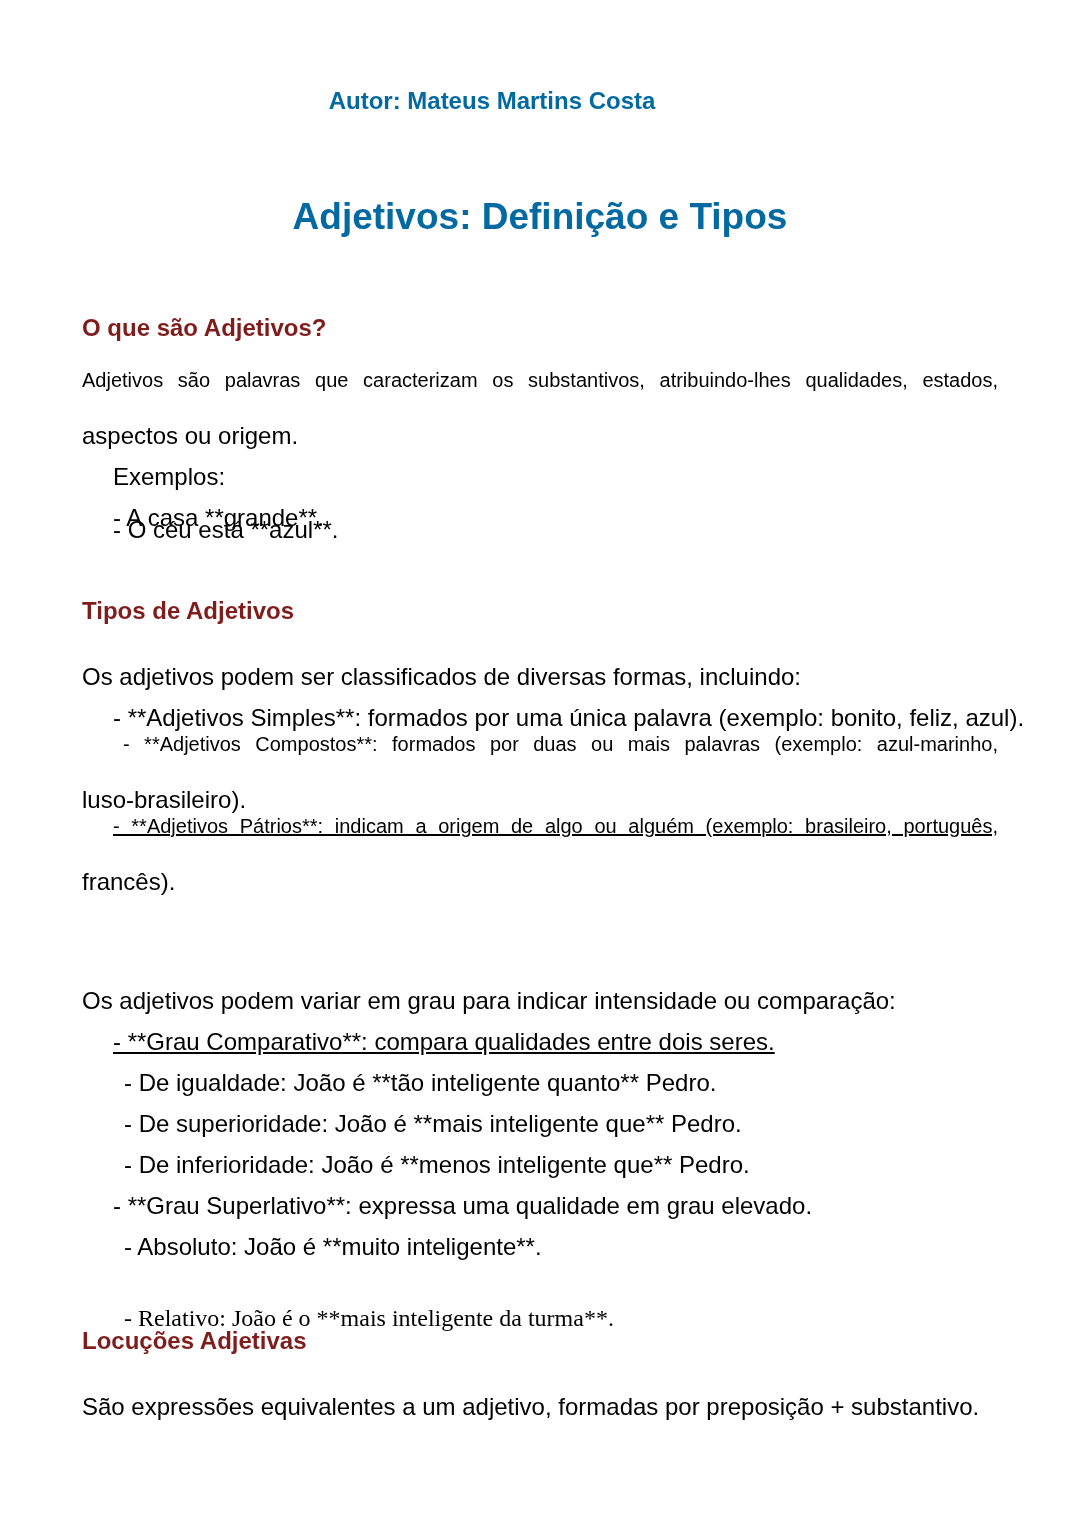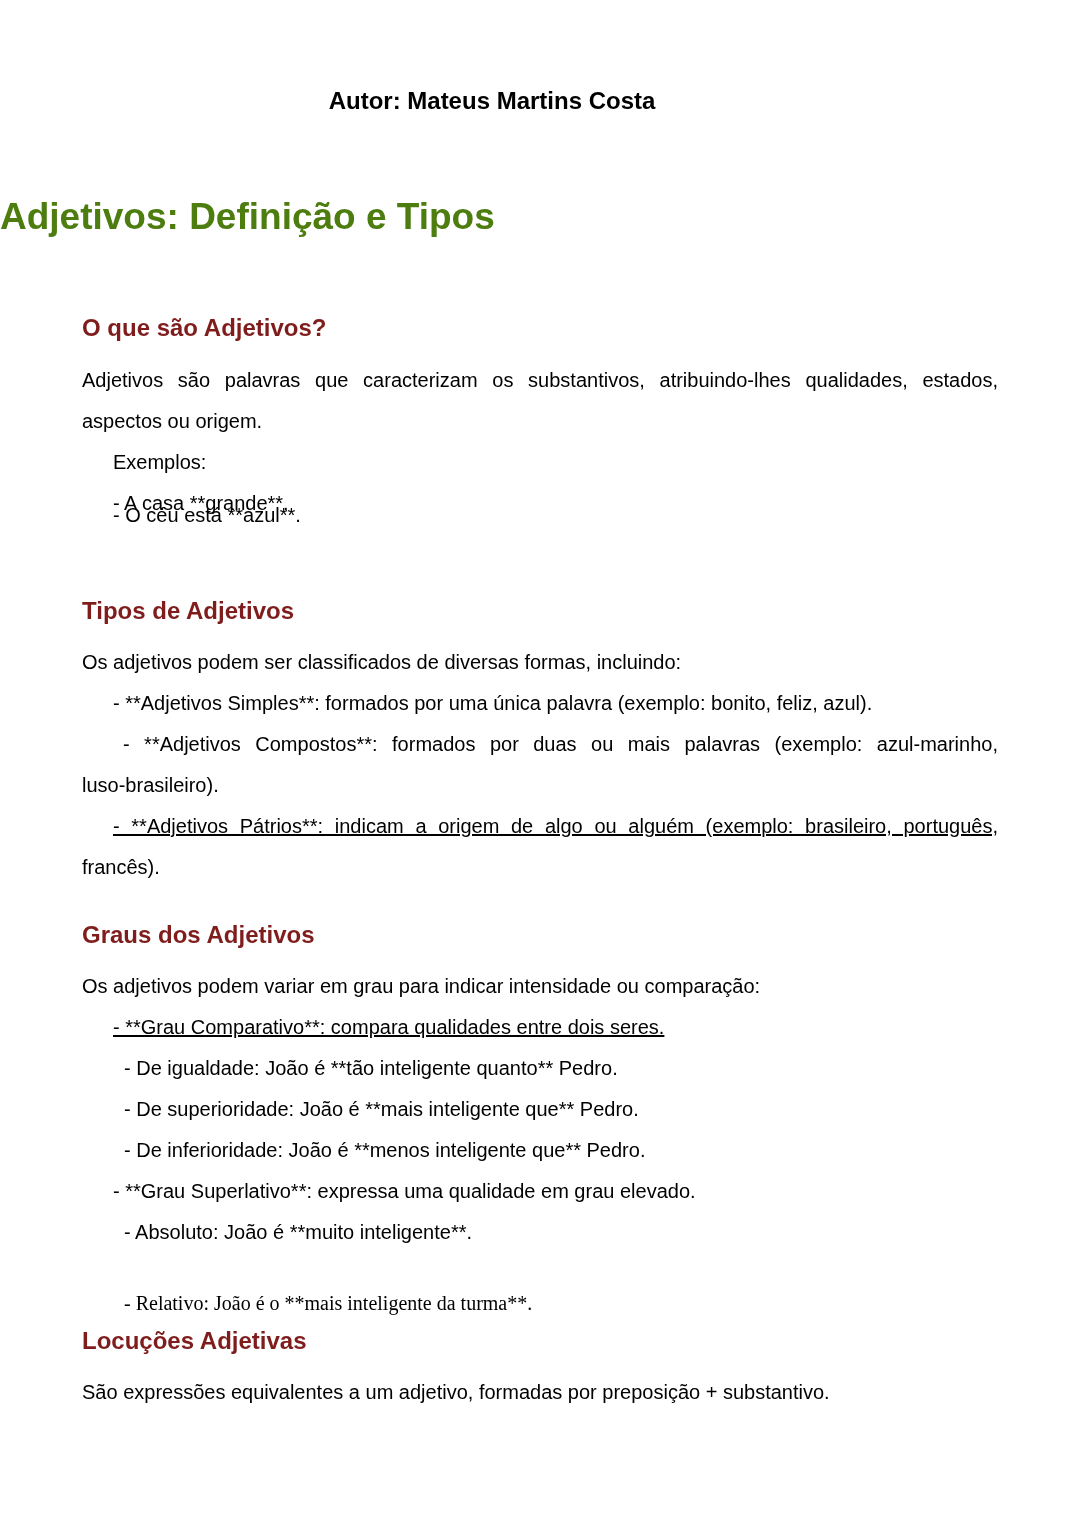--- a/index.html
+++ b/index.html
@@ -24,47 +24,48 @@
     }
     .author {
       position: absolute;
       top: 86px;
       left: 0;
       width: 984px;
       text-align: center;
       font-weight: bold;
       font-size: 24px;
       line-height: 30px;
-      color: #000000;
+      color: #0369a1;
     }
     .title {
       position: absolute;
       top: 194px;
       left: 0;
       width: 1080px;
-      text-align: left;
+      text-align: center;
       font-weight: bold;
       font-size: 37px;
       line-height: 46px;
-      color: #4d7c0f;
+      color: #0369a1;
     }
     .section-heading {
       position: absolute;
       left: 82px;
       font-weight: bold;
       font-size: 24px;
       line-height: 30px;
       color: #7f1d1d;
       margin: 0;
     }
     .line {
       position: absolute;
-      font-size: 20px;
+      font-size: 24px;
       line-height: 28px;
       white-space: nowrap;
+      margin-top: 15px;
     }
     .l1 { left: 113px; }
     .l2 { left: 124px; }
     .justify-line {
       position: absolute;
       left: 82px;
       width: 916px;
       font-size: 20px;
       line-height: 41px;
       text-align: justify;
@@ -87,21 +88,20 @@
   <div class="line l1" style="top:501px;">- O céu está **azul**.</div>
 
   <h2 class="section-heading" style="top:596px;">Tipos de Adjetivos</h2>
   <div class="line" style="left:82px; top:648px;">Os adjetivos podem ser classificados de diversas formas, incluindo:</div>
   <div class="line l1" style="top:689px;">- **Adjetivos Simples**: formados por uma única palavra (exemplo: bonito, feliz, azul).</div>
   <div class="justify-line" style="top:724px; left:123px; width:875px;">- **Adjetivos Compostos**: formados por duas ou mais palavras (exemplo: azul-marinho,</div>
   <div class="line" style="left:82px; top:771px;">luso-brasileiro).</div>
   <div class="justify-line" style="top:806px; left:113px; width:885px;text-decoration:underline;">- **Adjetivos Pátrios**: indicam a origem de algo ou alguém (exemplo: brasileiro, português,</div>
   <div class="line" style="left:82px; top:853px;">francês).</div>
 
-  <h2 class="section-heading" style="top:920px;">Graus dos Adjetivos</h2>
   <div class="line" style="left:82px; top:972px;">Os adjetivos podem variar em grau para indicar intensidade ou comparação:</div>
   <div class="line l1" style="top:1013px;text-decoration:underline;">- **Grau Comparativo**: compara qualidades entre dois seres.</div>
   <div class="line l2" style="top:1054px;">- De igualdade: João é **tão inteligente quanto** Pedro.</div>
   <div class="line l2" style="top:1095px;">- De superioridade: João é **mais inteligente que** Pedro.</div>
   <div class="line l2" style="top:1136px;">- De inferioridade: João é **menos inteligente que** Pedro.</div>
   <div class="line l1" style="top:1177px;">- **Grau Superlativo**: expressa uma qualidade em grau elevado.</div>
   <div class="line l2" style="top:1218px;">- Absoluto: João é **muito inteligente**.</div>
   <div class="line l2" style="top:1289px;font-family:Liberation Serif, serif;">- Relativo: João é o **mais inteligente da turma**.</div>
 
   <h2 class="section-heading" style="top:1326px;">Locuções Adjetivas</h2>

